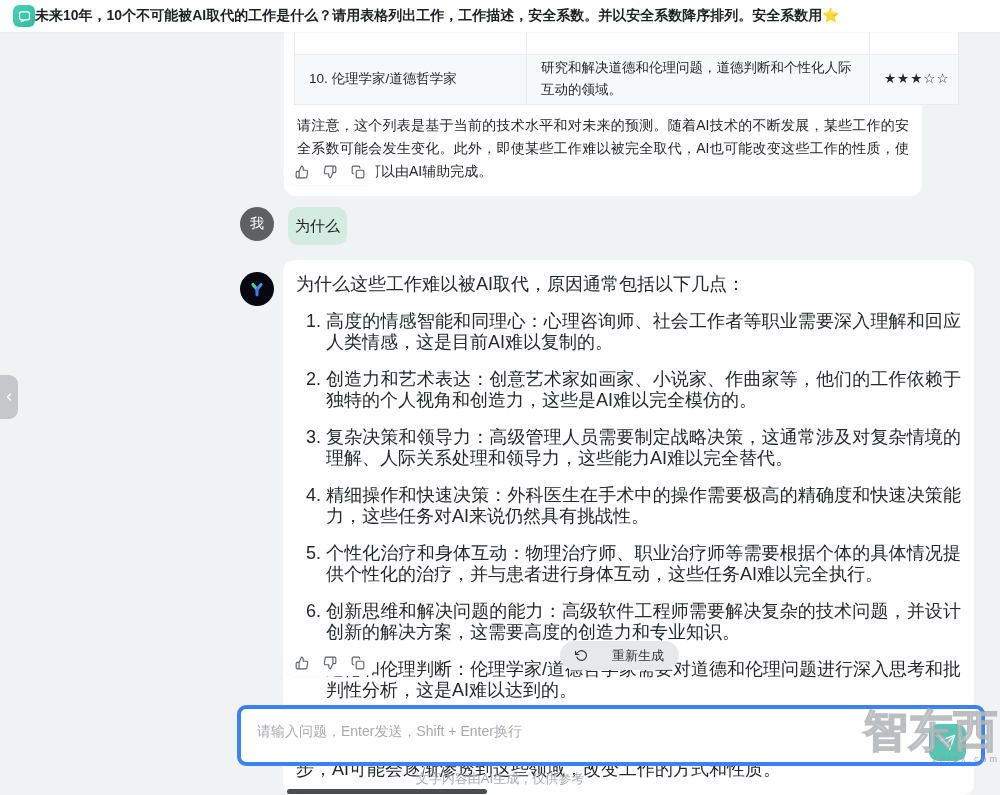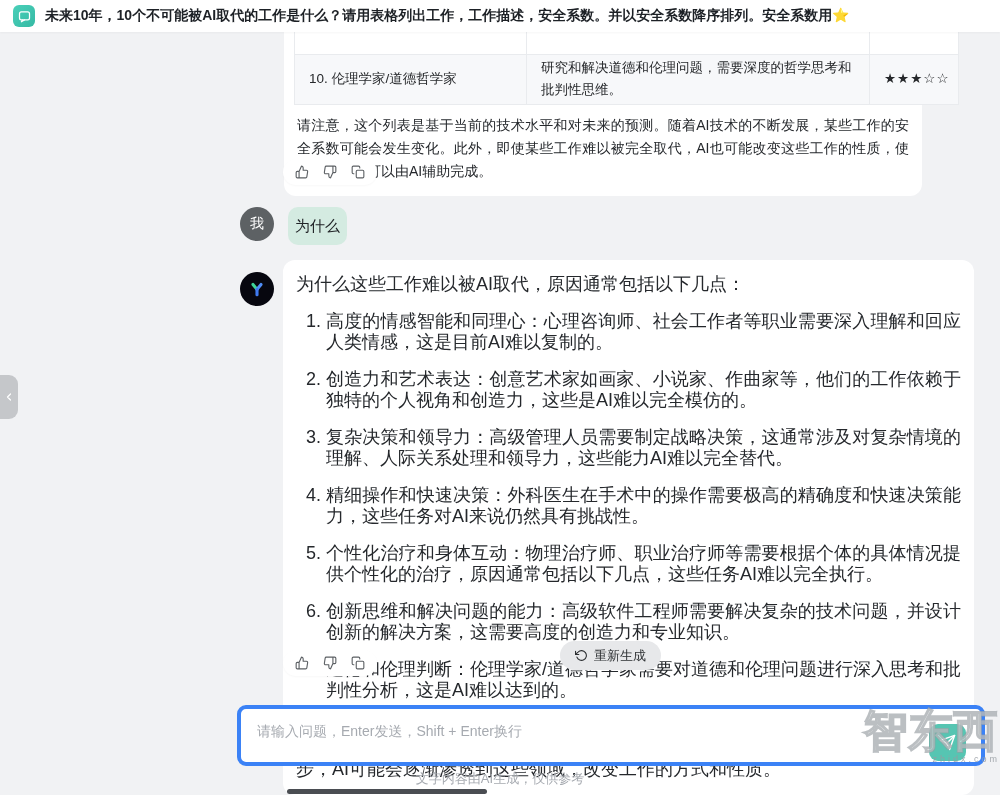--- a/index.html
+++ b/index.html
@@ -6,21 +6,21 @@
   html,body { width:1000px; height:795px; }
   body { font-family:"Liberation Sans","DejaVu Sans",sans-serif; background:#f1f2f4; overflow:hidden; }
   .app { position:relative; width:1000px; height:795px; background:#f1f2f4; overflow:hidden; }
 
   
   .topbar { position:absolute; top:0; left:0; width:1000px; height:32px; background:#ffffff;
             display:flex; align-items:center; padding-left:13px; z-index:20;
             box-shadow:0 1px 2px rgba(0,0,0,.04); }
   .app-icon { width:22px; height:22px; border-radius:6px; background:linear-gradient(135deg,#4ad0b9,#35b9a4);
               display:flex; align-items:center; justify-content:center; flex:0 0 auto; }
-  .q-title { margin-left:10px; font-size:14px; font-weight:700; color:#1d2126; white-space:nowrap; }
+  .q-title { font-size:14px; font-weight:700; color:#1d2126; white-space:nowrap; }
 
   
   .bubble { position:absolute; background:#fff; border-radius:12px; color:#25282c; }
   .bubble-table { left:284px; top:32px; width:638px; border-radius:0 0 12px 12px; padding:0 10px 13px 10px; }
 
   table.jobs { width:664px; border-collapse:collapse; background:#fff; table-layout:fixed; }
   table.jobs td { border:1px solid #e9ebee; padding:2px 14px; font-size:13.5px; line-height:22px;
                   color:#26282b; vertical-align:middle; }
   tr.row-partial td { height:22px; border-top:none; }
   tr.row-data { background:#f7f8fa; }
@@ -52,21 +52,21 @@
   .avatar-ai { position:absolute; left:240px; top:272px; width:34px; height:34px; border-radius:50%;
                background:#07070f; display:flex; align-items:center; justify-content:center; }
   .bubble-answer { left:283px; top:260px; width:691px; padding:14px 13px 15px 13px;
                    font-size:18px; line-height:21px; }
   .bubble-answer .intro { margin-bottom:8px; }
   .bubble-answer ol { padding-left:30px; }
   .bubble-answer ol li { margin:16px 0; text-align:justify; }
   .bubble-answer .closing { margin-top:12px; text-align:justify; }
 
   .regen-btn { position:absolute; left:560px; top:641px; height:29px; border:none; cursor:pointer;
-               background:#e7e8ea; border-radius:15px; display:flex; align-items:center; gap:6px;
+               background:#e7e8ea; border-radius:15px; display:flex; align-items:center; gap:24px;
                padding:0 15px; font-size:13px; color:#2b2e31; font-family:inherit; }
   .regen-btn svg { width:13px; height:13px; stroke:#2b2e31; stroke-width:2; fill:none;
                    stroke-linecap:round; stroke-linejoin:round; }
 
   
   .input-box { position:absolute; left:237px; top:688px; width:748px; height:61px; background:#fff;
                border:4px solid #3b82f6; border-radius:9px;margin-top:17px; }
   .input-box textarea { width:100%; height:100%; border:none; outline:none; resize:none;
                         background:transparent; padding:14px 16px; font-size:14px; color:#25282c;
                         font-family:inherit; }
@@ -121,21 +121,21 @@
           <col style="width:89px">
         </colgroup>
       <tbody>
           <tr class="row-partial">
         <td></td>
             <td></td>
             <td></td>
       </tr>
       <tr class="row-data">
         <td>10. 伦理学家/道德哲学家</td>
-        <td>研究和解决道德和伦理问题，需要深度的哲学思考和批判性思维。</td>
+        <td>研究和解决道德和伦理问题，道德判断和个性化人际互动的领域。</td>
         <td class="stars">★★★☆☆</td>
       </tr>
     </tbody>
       </table>
     <p class="note">请注意，这个列表是基于当前的技术水平和对未来的预测。随着AI技术的不断发展，某些工作的安全系数可能会发生变化。此外，即使某些工作难以被完全取代，AI也可能改变这些工作的性质，使得某些任务可以由AI辅助完成。</p>
   </section>
 
   <div class="action-bar first">
     <button class="icon-btn">
       <svg viewBox="0 0 24 24">
@@ -166,21 +166,21 @@
     </svg>
   </div>
 
   <section class="bubble bubble-answer">
     <p class="intro">为什么这些工作难以被AI取代，原因通常包括以下几点：</p>
     <ol>
         <li>高度的情感智能和同理心：心理咨询师、社会工作者等职业需要深入理解和回应人类情感，这是目前AI难以复制的。</li>
         <li>创造力和艺术表达：创意艺术家如画家、小说家、作曲家等，他们的工作依赖于独特的个人视角和创造力，这些是AI难以完全模仿的。</li>
         <li>复杂决策和领导力：高级管理人员需要制定战略决策，这通常涉及对复杂情境的理解、人际关系处理和领导力，这些能力AI难以完全替代。</li>
         <li>精细操作和快速决策：外科医生在手术中的操作需要极高的精确度和快速决策能力，这些任务对AI来说仍然具有挑战性。</li>
-        <li>个性化治疗和身体互动：物理治疗师、职业治疗师等需要根据个体的具体情况提供个性化的治疗，原因通常包括以下几点，这些任务AI难以完全执行。</li>
+        <li>个性化治疗和身体互动：物理治疗师、职业治疗师等需要根据个体的具体情况提供个性化的治疗，并与患者进行身体互动，这些任务AI难以完全执行。</li>
         <li>创新思维和解决问题的能力：高级软件工程师需要解决复杂的技术问题，并设计创新的解决方案，这需要高度的创造力和专业知识。</li>
         <li>道德和伦理判断：伦理学家/道德哲学家需要对道德和伦理问题进行深入思考和批判性分析，这是AI难以达到的。</li>
       </ol>
     <p class="closing">尽管AI在某些领域可以提供辅助和支持，但在需要高度情感智能、创造力、道德判断和个性化人际互动的领域，人类仍然扮演着不可或缺的角色。然而，随着技术的进步，AI可能会逐渐渗透到这些领域，改变工作的方式和性质。</p>
   </section>
 
   <div class="action-bar second">
     <button class="icon-btn">
       <svg viewBox="0 0 24 24">
           <path d="M14 9V5a3 3 0 0 0-3-3l-4 9v11h11.28a2 2 0 0 0 2-1.7l1.38-9a2 2 0 0 0-2-2.3zM7 22H4a2 2 0 0 1-2-2v-7a2 2 0 0 1 2-2h3"></path>

